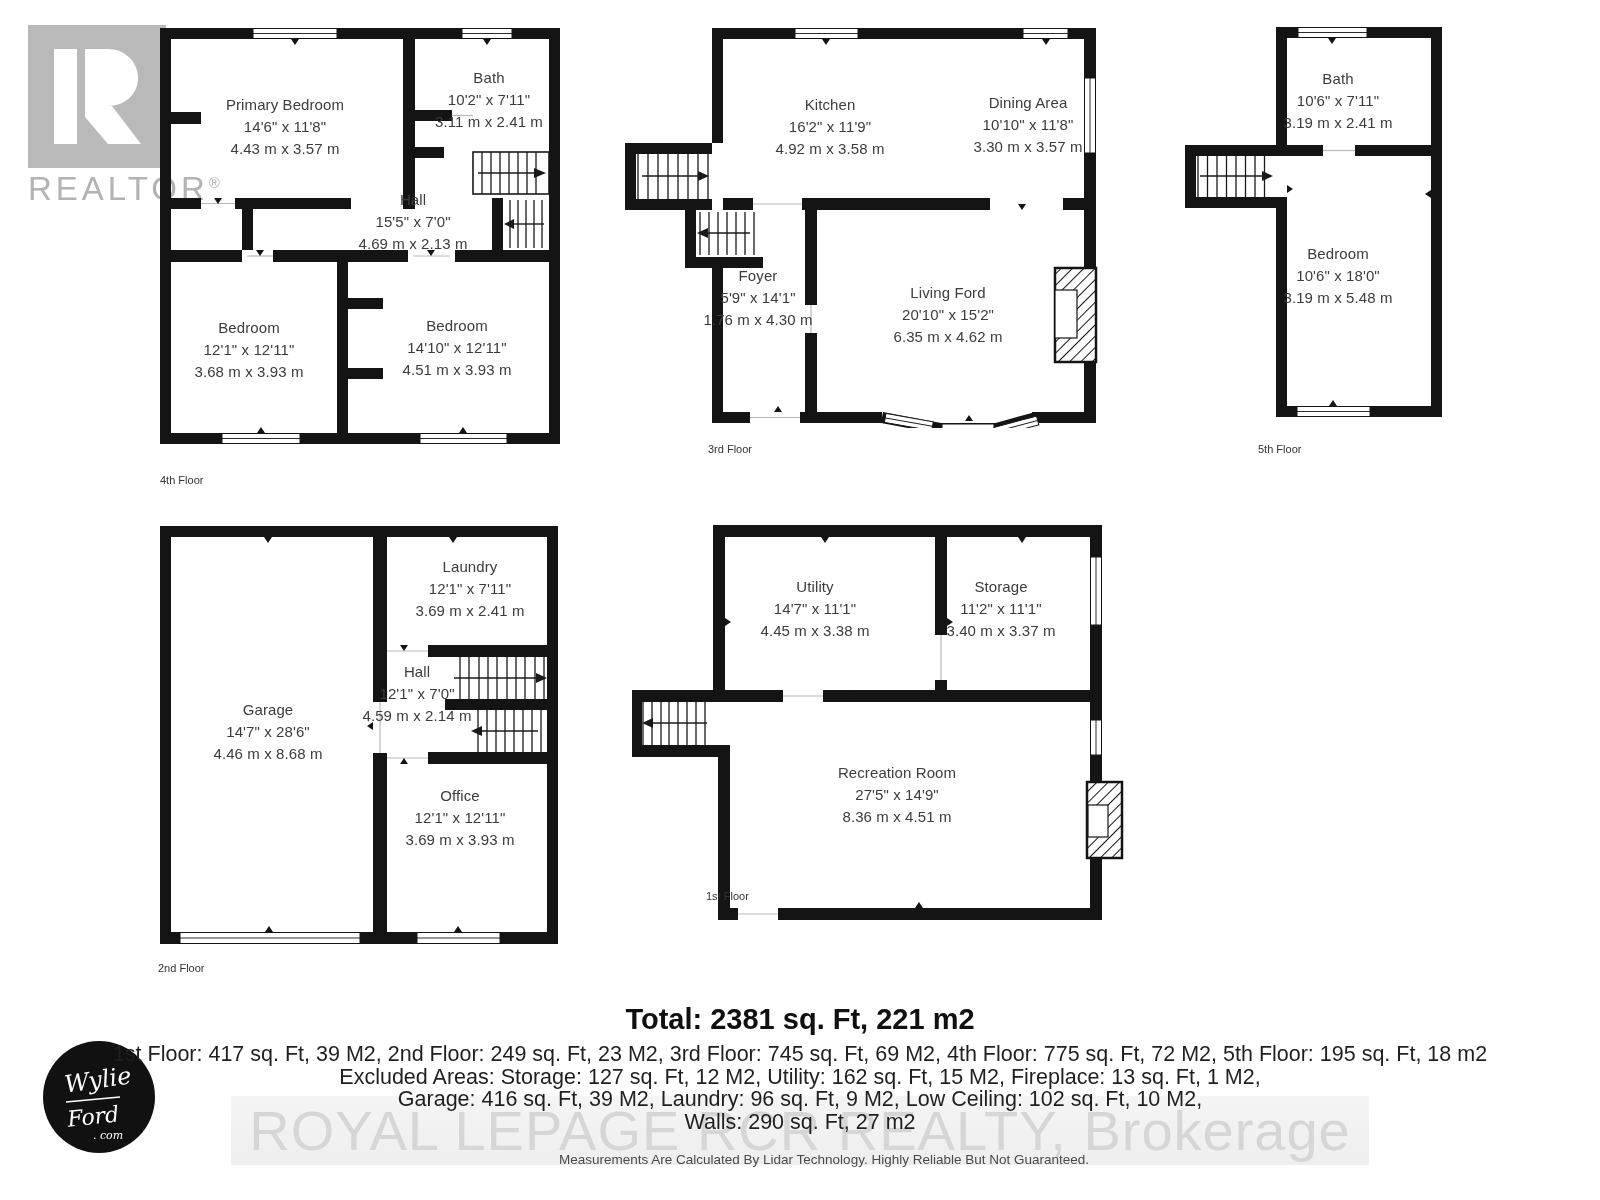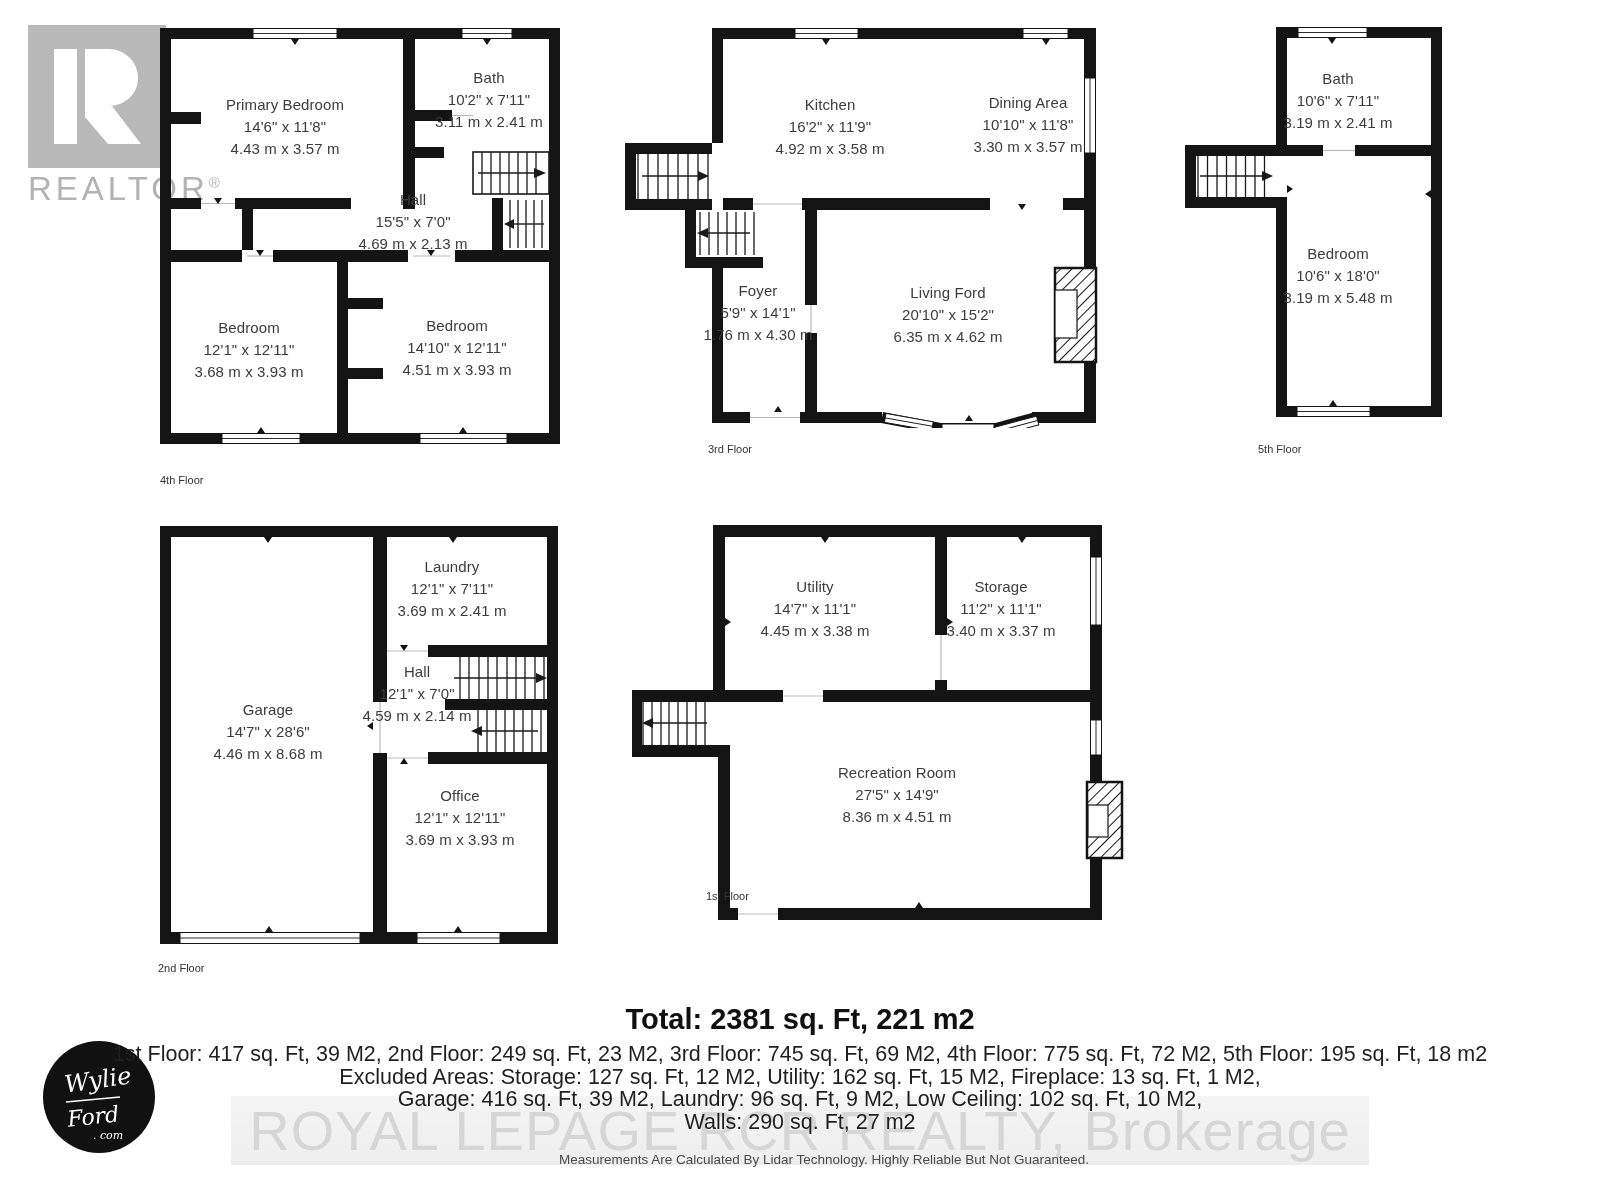--- a/index.html
+++ b/index.html
@@ -344,21 +344,21 @@
   <div class="room-label" style="left:830px;top:127px">
     <div>Kitchen</div>
     <div>16'2" x 11'9"</div>
     <div>4.92 m x 3.58 m</div>
   </div>
   <div class="room-label" style="left:1028px;top:125px">
     <div>Dining Area</div>
     <div>10'10" x 11'8"</div>
     <div>3.30 m x 3.57 m</div>
   </div>
-  <div class="room-label" style="left:758px;top:313px">
+  <div class="room-label" style="left:758px;top:298px">
     <div>Foyer</div>
     <div>5'9" x 14'1"</div>
     <div>1.76 m x 4.30 m</div>
   </div>
   <div class="room-label" style="left:948px;top:315px">
     <div>Living Ford</div>
     <div>20'10" x 15'2"</div>
     <div>6.35 m x 4.62 m</div>
   </div>
 
@@ -371,21 +371,21 @@
     <div>Bedroom</div>
     <div>10'6" x 18'0"</div>
     <div>3.19 m x 5.48 m</div>
   </div>
 
   <div class="room-label" style="left:268px;top:732px">
     <div>Garage</div>
     <div>14'7" x 28'6"</div>
     <div>4.46 m x 8.68 m</div>
   </div>
-  <div class="room-label" style="left:452px;top:589px">
+  <div class="room-label" style="left:470px;top:589px">
     <div>Laundry</div>
     <div>12'1" x 7'11"</div>
     <div>3.69 m x 2.41 m</div>
   </div>
   <div class="room-label" style="left:417px;top:694px">
     <div>Hall</div>
     <div>12'1" x 7'0"</div>
     <div>4.59 m x 2.14 m</div>
   </div>
   <div class="room-label" style="left:460px;top:818px">

